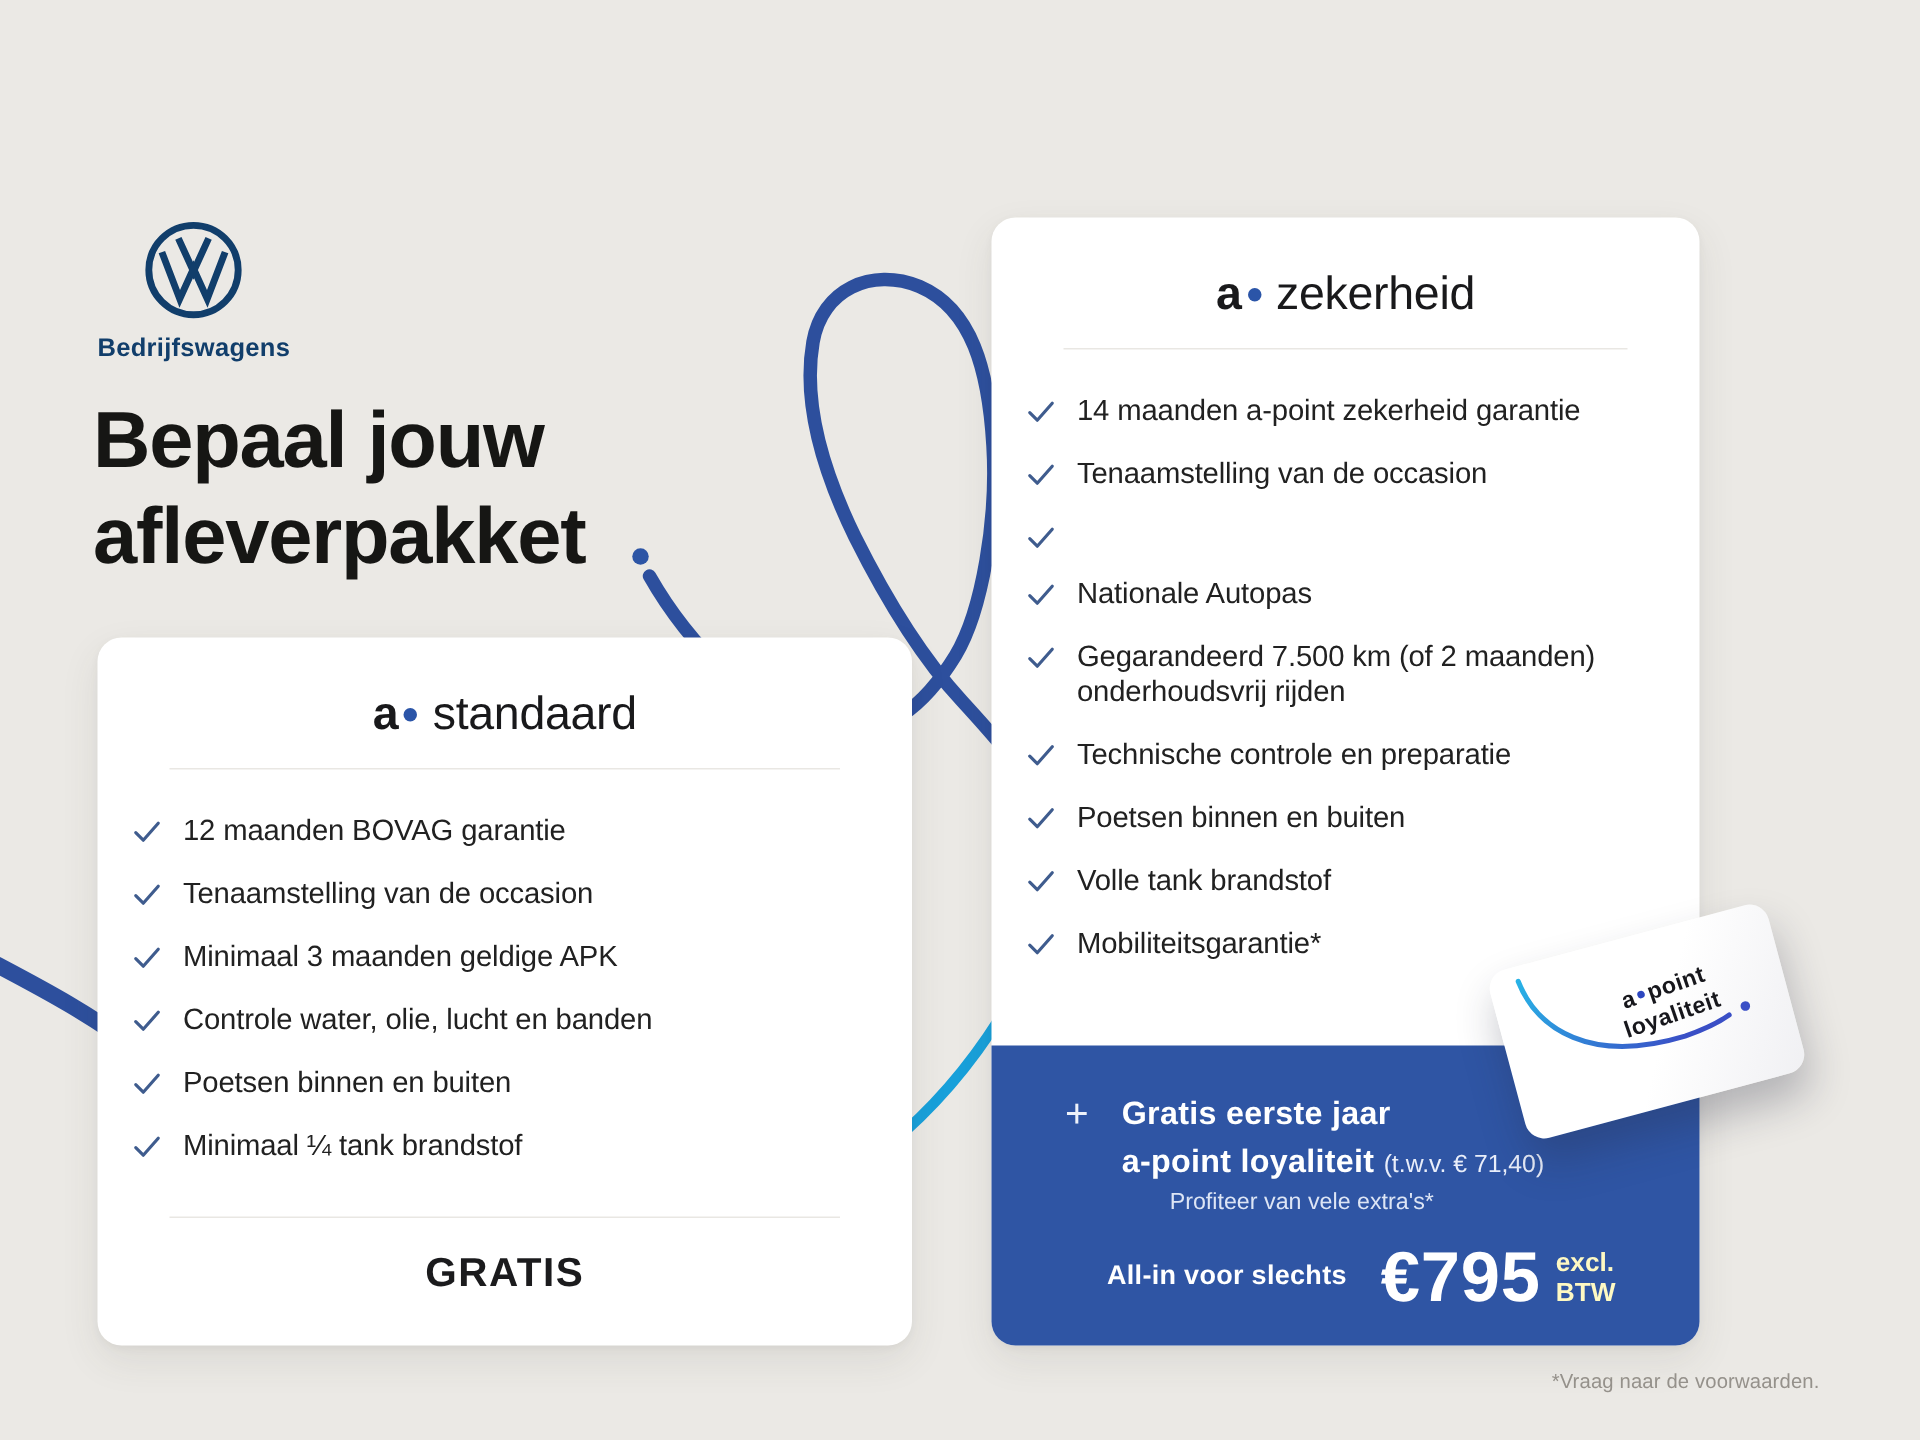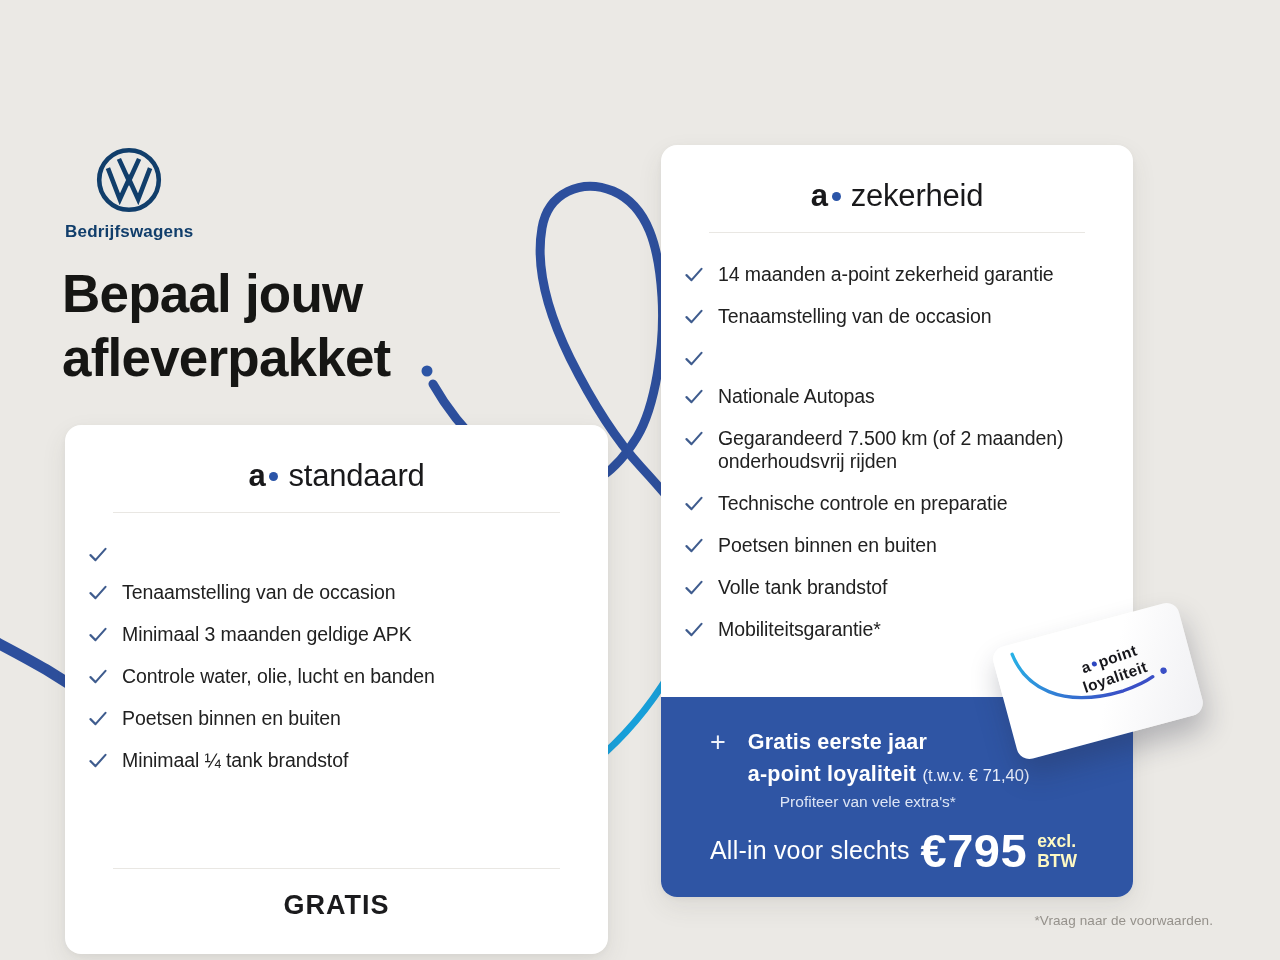--- a/index.html
+++ b/index.html
@@ -23,21 +23,21 @@
   h1.heading{
     position:absolute;left:62px;top:262px;margin:0;z-index:2;
     font-size:53px;line-height:64px;font-weight:700;letter-spacing:-0.8px;color:#161614;
   }
 
   
   .card{
     position:absolute;background:#ffffff;border-radius:16px;z-index:2;
     box-shadow:0 10px 26px rgba(70,65,55,.09), 0 2px 6px rgba(0,0,0,.04);
   }
-  .card-left {left:65px; top:425px;width:543px;height:529px;}
+  .card-left {left:65px; top:425px;width:543px;height:472px;}
   .card-right{left:661px;top:145px;width:472px;height:752px;}
 
   .card h2{
     margin:33px 48px 0;text-align:center;font-weight:400;
     font-size:31px;color:#19191b;letter-spacing:-0.2px;
   }
   .card h2 .apfx{font-weight:700;}
   .tdot{display:inline-block;width:9px;height:9px;border-radius:50%;background:#2b55a8;margin:0 10px 2px 4px;vertical-align:middle;}
   .card hr.title-rule{border:none;border-top:1px solid #e9e7e3;margin:18px 48px 0;}
 
@@ -62,21 +62,21 @@
     background:#2f55a4;border-radius:0 0 16px 16px;color:#fff;
     padding:33px 56px 0 49px;
   }
   .promo-row{display:flex;gap:22px;}
   .plus{font-size:27px;line-height:27px;font-weight:400;color:#eef2fa;margin-top:-1px;}
   .p1{font-size:21.5px;font-weight:700;letter-spacing:.2px;}
   .p2{font-size:21.5px;font-weight:700;margin-top:7px;letter-spacing:.2px;}
   .p2 .note{font-size:16.5px;font-weight:400;letter-spacing:0;color:#e9eefa;}
   .p3{font-size:15.5px;font-weight:400;margin-top:6px;color:#dde5f5;margin-left:32px;}
   .allin-row{display:flex;justify-content:space-between;align-items:center;margin-top:16px;}
-  .allin{font-size:25px;font-weight:400;letter-spacing:.2px;}
+  .allin{font-size:18px;font-weight:700;letter-spacing:.2px;margin-left:28px;}
   .price-group{display:flex;align-items:center;gap:10px;}
   .price{font-size:47px;font-weight:700;letter-spacing:.5px;line-height:47px;}
   .suffix{font-size:17.5px;line-height:20px;color:#fef9c3;font-weight:bold;}
 
   
   .loyalty{
     position:absolute;left:341px;top:478px;width:192px;height:116px;z-index:4;
     background:linear-gradient(118deg,#ffffff 55%,#f0f0f3 100%);
     border-radius:13px;transform:rotate(-15deg);
     box-shadow:0 16px 28px rgba(35,40,60,.28);
@@ -123,20 +123,21 @@
 <section class="card card-left" data-name="package-card-standaard">
   <h2 data-name="package-title-standaard">
     <span class="apfx" data-name="package-title-prefix">a</span><span class="tdot" data-name="brand-dot-icon"></span><span data-name="package-title-text">standaard</span>
   </h2>
   <hr class="title-rule" data-name="divider">
   <ul class="feature-list" data-name="standaard-feature-list">
       <li data-name="feature-item">
       <svg class="check" data-name="check-icon" viewBox="0 0 14 12">
           <polyline points="1,6.5 5,10.5 13,1.5"></polyline>
         </svg>
+      <span data-name="feature-text">12 maanden BOVAG garantie</span>
     </li>
       <li data-name="feature-item">
       <svg class="check" data-name="check-icon" viewBox="0 0 14 12">
           <polyline points="1,6.5 5,10.5 13,1.5"></polyline>
         </svg>
       <span data-name="feature-text">Tenaamstelling van de occasion</span>
     </li>
       <li data-name="feature-item">
       <svg class="check" data-name="check-icon" viewBox="0 0 14 12">
           <polyline points="1,6.5 5,10.5 13,1.5"></polyline>

